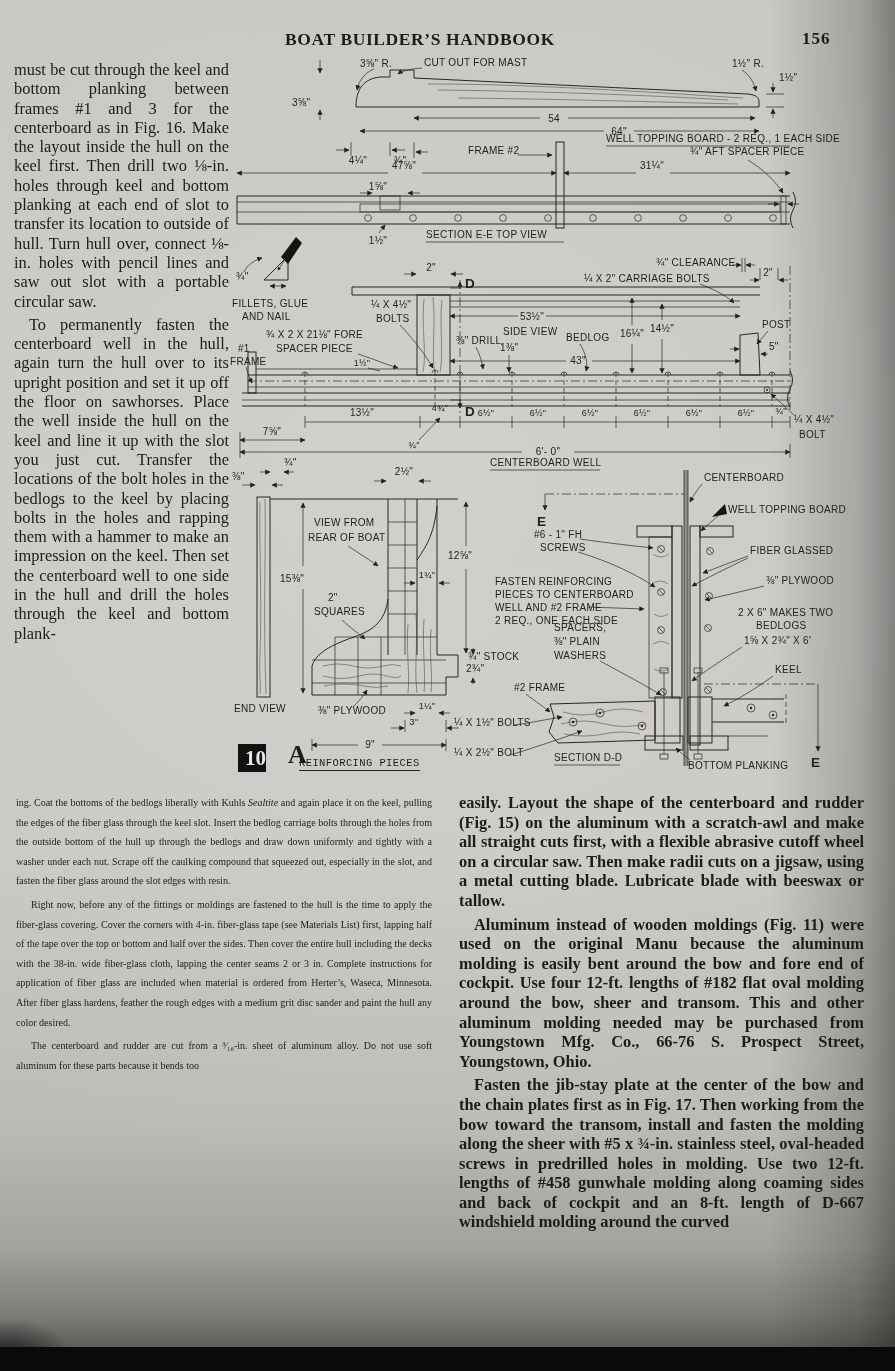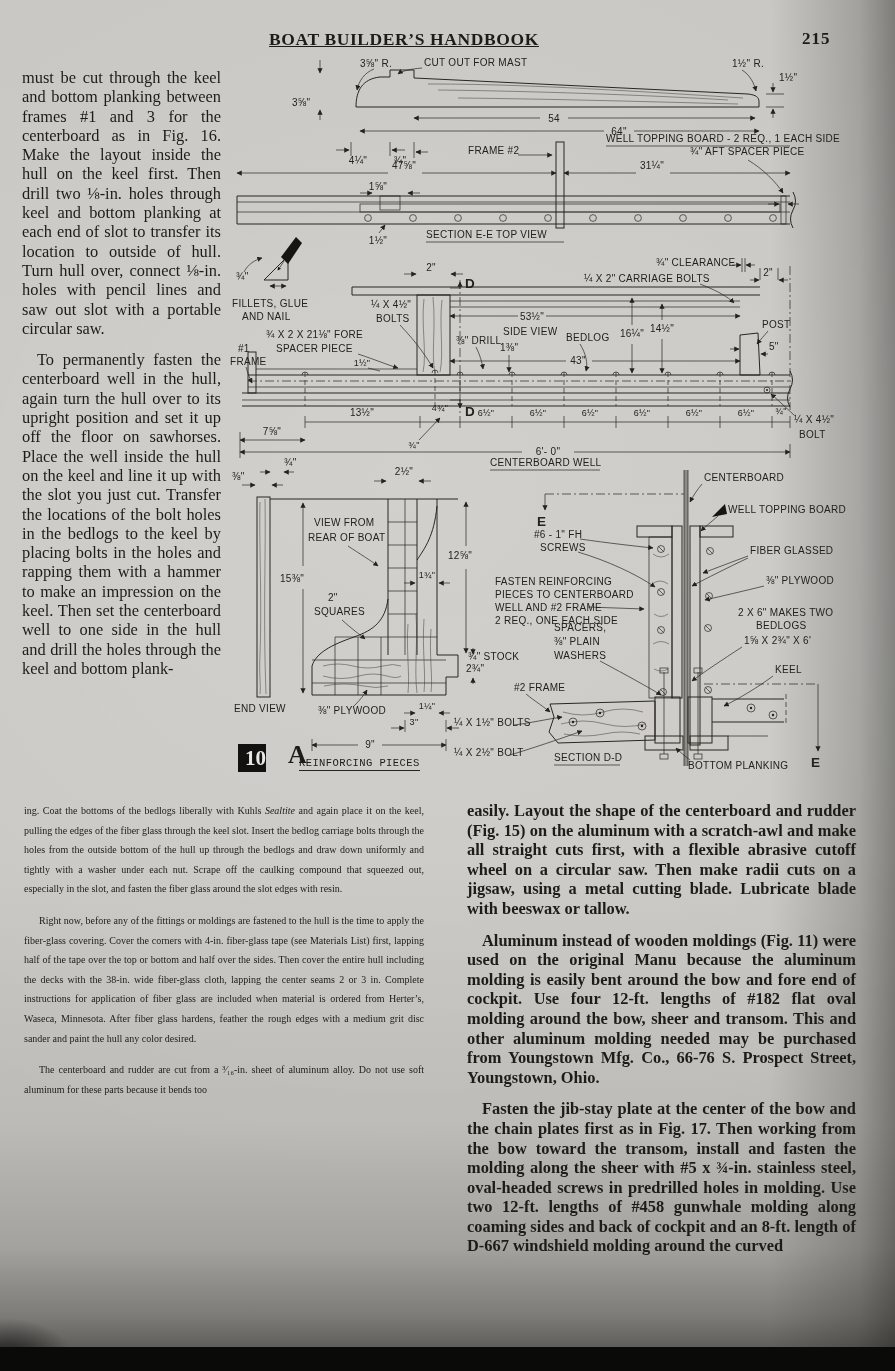--- a/index.html
+++ b/index.html
@@ -5,25 +5,25 @@
   html,body{margin:0;padding:0;background:#4a4a48;}
   .page{position:relative;width:895px;height:1371px;margin:0 auto;overflow:hidden;
     font-family:"Liberation Serif",serif;color:#1d1c18;
     background:
       radial-gradient(90px 55px at 1% 99%, rgba(8,8,8,.75), rgba(0,0,0,0) 70%),
       radial-gradient(140% 80% at 45% 35%, rgba(255,255,255,.16), rgba(0,0,0,0) 65%),
       linear-gradient(to right, rgba(0,0,0,0) 86%, rgba(20,20,18,.22) 96%, rgba(10,10,8,.4) 100%),
       linear-gradient(to bottom, #c7c6c2 0%, #c9c8c4 62%, #bcbbb7 82%, #a3a29e 91%, #7c7b77 96%, #565551 99%),
       #c7c6c2;}
   .bottom-bar{position:absolute;left:0;right:0;bottom:0;height:24px;background:#0a0a09;}
-  .header-title{position:absolute;top:29px;left:224px;width:360px;text-align:center;
-    font-weight:bold;font-size:17.5px;letter-spacing:.6px;text-decoration:underline;}
+  .header-title{position:absolute;top:29px;left:240px;width:360px;text-align:center;
+    font-weight:bold;font-size:17.5px;letter-spacing:.6px;}
   .page-num{position:absolute;top:29px;left:802px;font-weight:bold;font-size:17px;letter-spacing:1px;}
   .col{position:absolute;text-align:justify;}
-  .col p{margin:12px;text-indent:15px;}
+  .col p{margin:4px;text-indent:15px;}
   .col p.noind{text-indent:0;}
   .col-tl{left:10px;top:56px;width:223px;font-size:16.4px;line-height:19.3px;}
   .col-bl{left:12px;top:789px;width:424px;font-size:10px;line-height:19.6px;}
   .col-br{left:455px;top:789px;width:413px;font-size:16.4px;line-height:19.6px;font-weight:bold;}
   .fig-box{position:absolute;left:238px;top:744px;width:28px;height:28px;background:#12110f;
     color:#e8e7e3;font-weight:bold;font-size:21px;text-align:right;line-height:28px;}
   .fig-letter{position:absolute;left:288px;top:740px;font-size:26px;font-weight:bold;}
   .fig-caption{position:absolute;left:299px;top:757px;font-family:Liberation Mono, monospace;
     font-size:10.5px;letter-spacing:.4px;border-bottom:1.2px solid #25241f;padding-bottom:1px;}
   svg.diagram{position:absolute;left:228px;top:54px;}
@@ -36,21 +36,21 @@
   .dsh{stroke-dasharray:5 3;}
   .ddot{stroke-dasharray:9 3 2 3;}
   .gr{stroke:#3c3b32;stroke-width:.6;fill:none;opacity:.85;}
 </style>
 </head>
 <body>
 
 <div class="page">
 
   <div class="header-title">BOAT BUILDER’S HANDBOOK</div>
-  <div class="page-num">215</div>
+  <div class="page-num">156</div>
 
   <div class="col col-tl">
     <p class="noind">must be cut through the keel and bottom planking between frames #1 and 3 for the centerboard as in Fig. 16. Make the layout inside the hull on the keel first. Then drill two ⅛-in. holes through keel and bottom planking at each end of slot to transfer its location to outside of hull. Turn hull over, connect ⅛-in. holes with pencil lines and saw out slot with a portable circular saw.</p>
     <p>To permanently fasten the centerboard well in the hull, again turn the hull over to its upright position and set it up off the floor on sawhorses. Place the well inside the hull on the keel and line it up with the slot you just cut. Transfer the locations of the bolt holes in the bedlogs to the keel by placing bolts in the holes and rapping them with a hammer to make an impression on the keel. Then set the centerboard well to one side in the hull and drill the holes through the keel and bottom plank-</p>
   </div>
 
   <svg class="diagram" width="667" height="738" viewBox="0 0 667 738">
     <defs>
       <marker id="ar" viewBox="0 0 10 10" refX="9" refY="5" markerWidth="7.5" markerHeight="7.5" orient="auto-start-reverse">
           <path d="M0,0L10,5L0,10z" fill="#23221c"></path>

